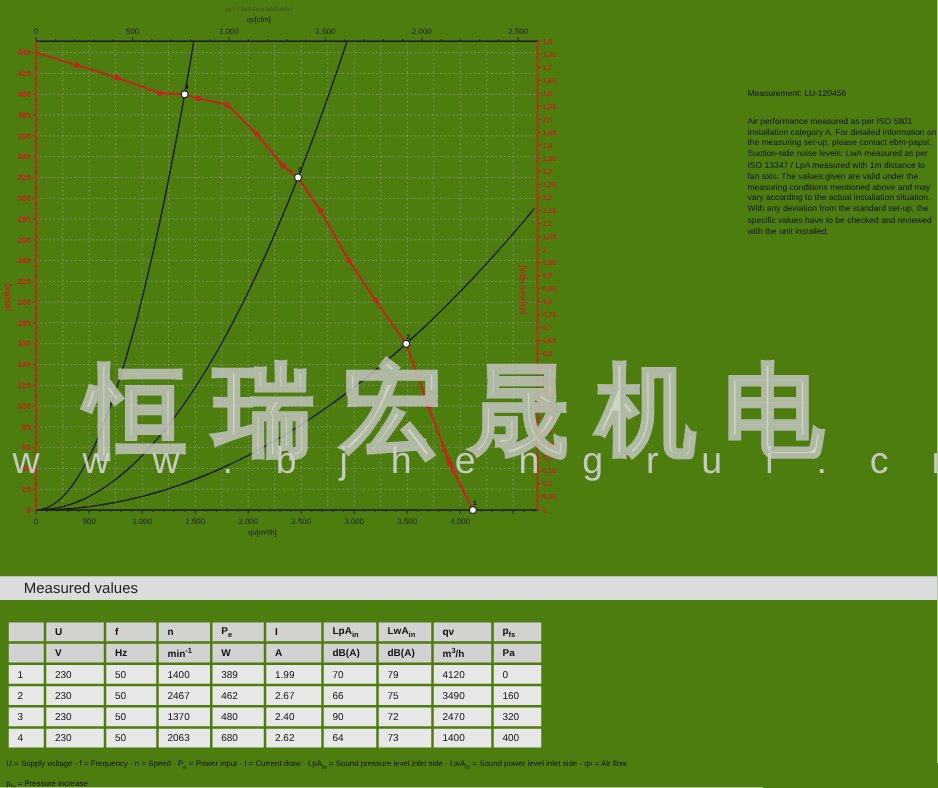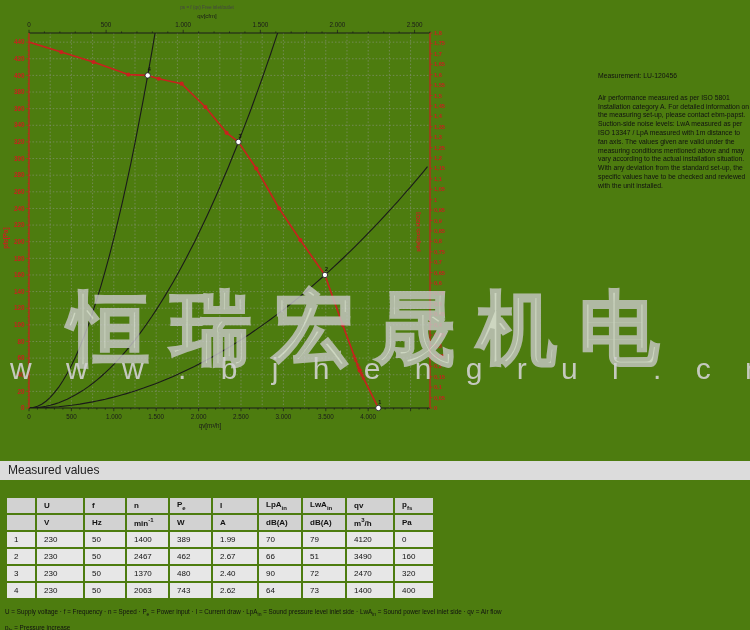--- a/index.html
+++ b/index.html
@@ -11,21 +11,21 @@
   #right-panel{position:absolute;left:598px;top:72px;width:153px;font-size:6.8px;line-height:8.8px;color:#111;}
   #measurement-line{margin-bottom:13px;}
   
   #wm-cn{position:absolute;top:276px;left:0;width:750px;text-align:center;font-size:80px;font-weight:bold;
          letter-spacing:22px;white-space:nowrap;color:#ededed;-webkit-text-stroke:2px #c9c9c9;
          opacity:.8;pointer-events:none;z-index:5;}
   #wm-url{position:absolute;top:352px;left:10px;width:740px;font-size:30px;letter-spacing:13px;
           color:#d2d2d2;opacity:.9;pointer-events:none;z-index:5;white-space:nowrap;}
   
   #section-bar{position:absolute;top:461px;left:0;width:750px;height:19px;background:#dcdcdc;
-               line-height:19px;padding-left:8px;box-sizing:border-box;font-size:12px;color:#222;}
+               line-height:19px;padding-left:19px;box-sizing:border-box;font-size:12px;color:#222;}
   #mv-table{position:absolute;top:496px;left:5px;border-collapse:separate;border-spacing:2px;
             font-size:8px;color:#111;}
   #mv-table th,#mv-table td{height:15px;padding:0 2px 0 7px;text-align:left;vertical-align:middle;
             font-weight:normal;white-space:nowrap;}
   #mv-table th{background:#d2d2d2;font-weight:bold;}
   #mv-table td{background:#e7e7e7;}
   #mv-table sub{font-size:6px;}
   #mv-table sup{font-size:6px;}
   #footnotes{position:absolute;top:605px;left:5px;width:742px;font-size:6.3px;line-height:13px;color:#111;}
   #footnotes sub{font-size:5px;}
@@ -485,42 +485,42 @@
           <td>0</td>
         </tr>
         <tr>
           <td>2</td>
           <td>230</td>
           <td>50</td>
           <td>2467</td>
           <td>462</td>
           <td>2.67</td>
           <td>66</td>
-          <td>51</td>
+          <td>75</td>
           <td>3490</td>
           <td>160</td>
         </tr>
         <tr>
           <td>3</td>
           <td>230</td>
           <td>50</td>
           <td>1370</td>
           <td>480</td>
           <td>2.40</td>
           <td>90</td>
           <td>72</td>
           <td>2470</td>
           <td>320</td>
         </tr>
         <tr>
           <td>4</td>
           <td>230</td>
           <td>50</td>
           <td>2063</td>
-          <td>743</td>
+          <td>680</td>
           <td>2.62</td>
           <td>64</td>
           <td>73</td>
           <td>1400</td>
           <td>400</td>
         </tr>
       </tbody>
   </table>
 
   <div id="footnotes">

